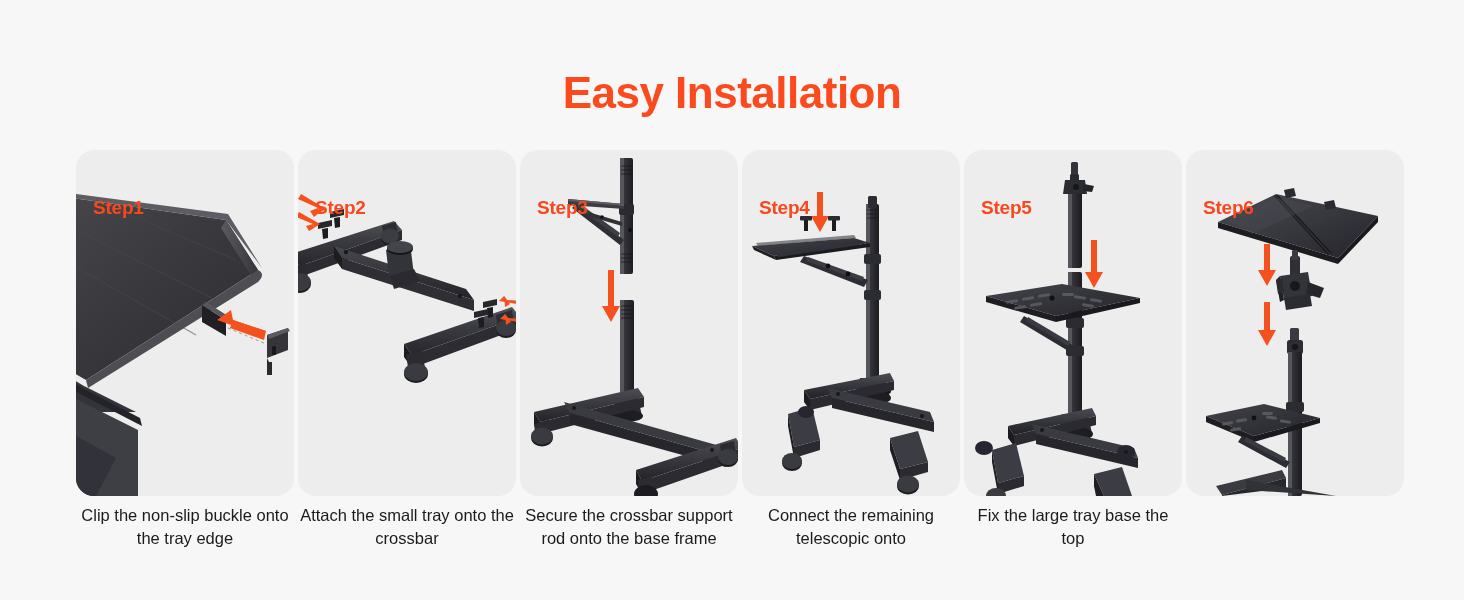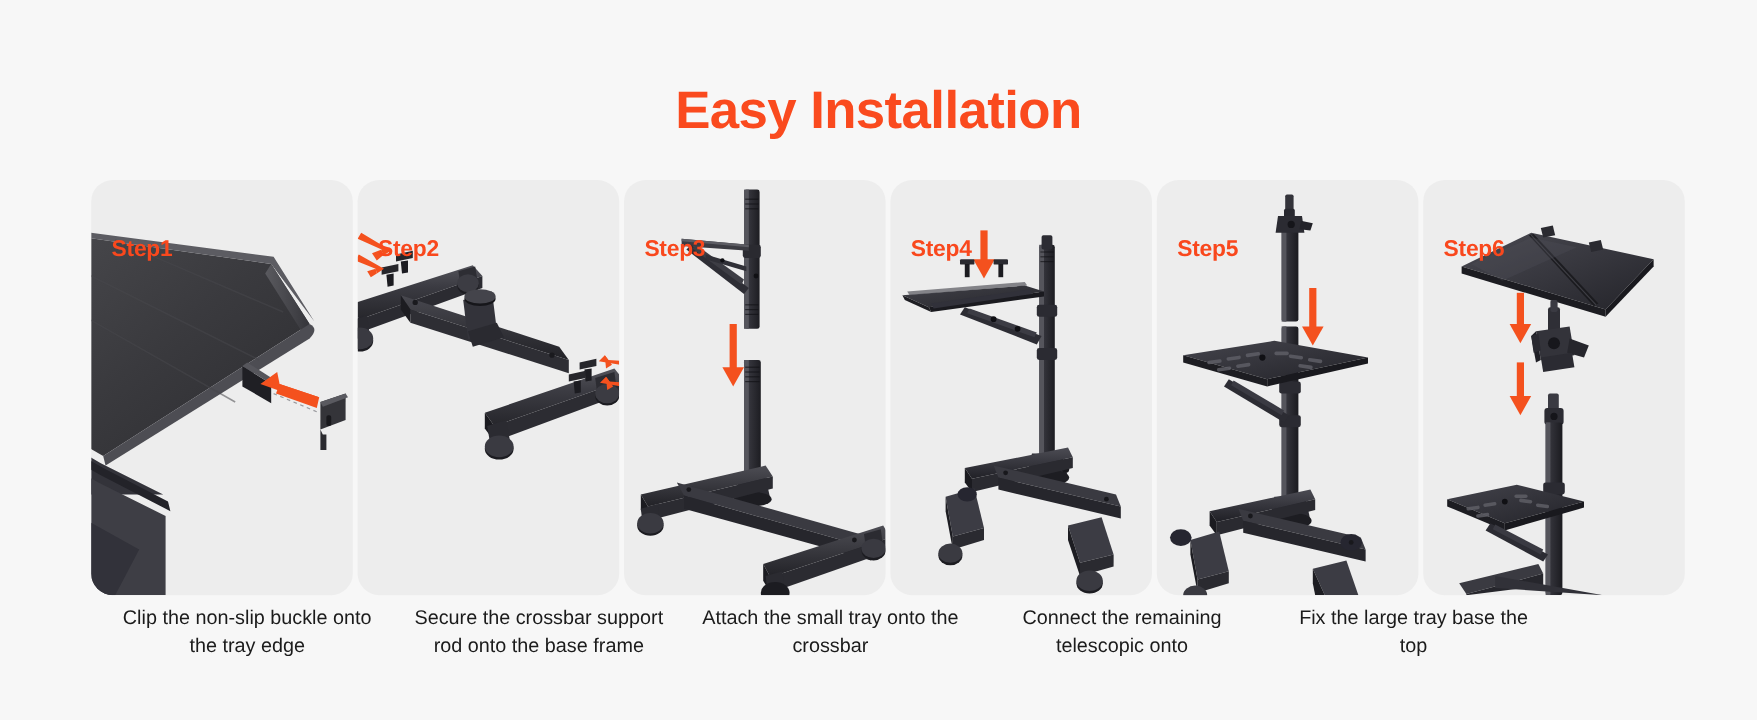--- a/index.html
+++ b/index.html
@@ -59,21 +59,20 @@
     display: flex;
     gap: 4px;
   }
   .caption {
     width: 218px; flex: 0 0 218px;
     text-align: center;
     font-size: 16.5px;
     line-height: 23px;
     color: #1b1b1b;
     padding: 0 2px;
-    margin-left: 21px;
   }
 </style>
 </head>
 <body>
 
 <div class="page">
 
   <div class="page-title">Easy Installation</div>
 
   <div class="steps-row">
@@ -601,19 +600,19 @@
           <path d="M 36 345 L 100 328 L 100 338 L 36 346 Z" fill="#26262c"></path>
           <path d="M 60 330 L 150 346 L 150 346 L 60 340 Z" fill="#313138"></path>
         </svg>
       </div>
     </div>
 
   </div>
 
   <div class="captions-row">
     <div class="caption">Clip the non-slip buckle onto the tray edge</div>
+    <div class="caption">Attach the small tray onto the crossbar</div>
     <div class="caption">Secure the crossbar support rod onto the base frame</div>
-    <div class="caption">Attach the small tray onto the crossbar</div>
     <div class="caption">Connect the remaining telescopic onto</div>
     <div class="caption">Fix the large tray base the top</div>
   </div>
 
 </div>
 
 </body></html>

